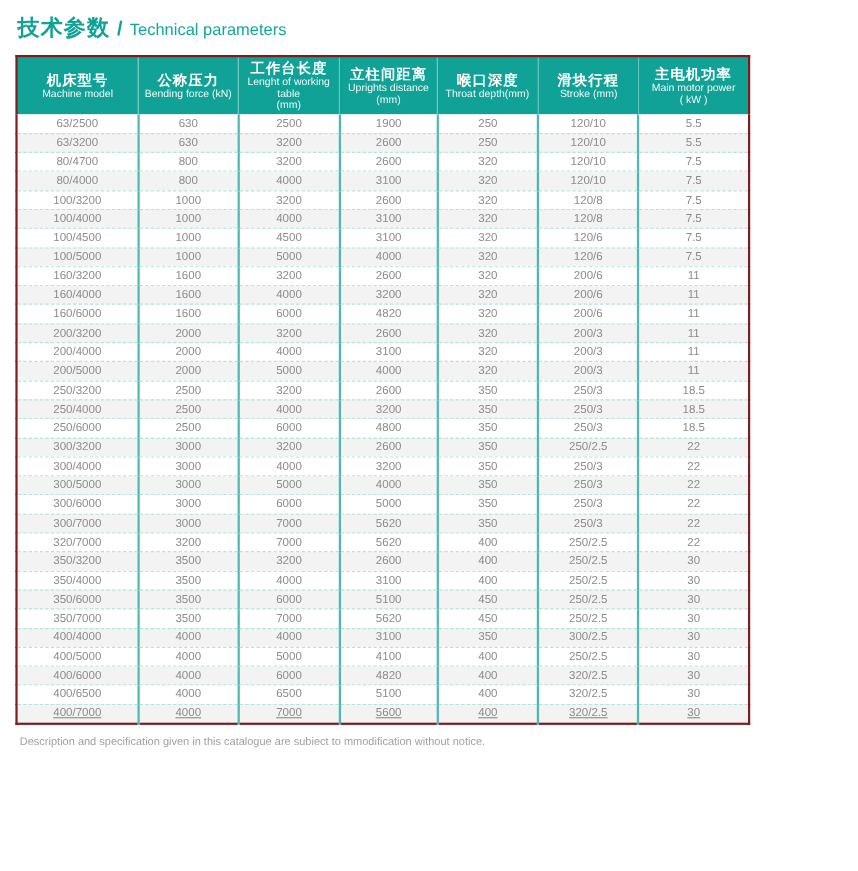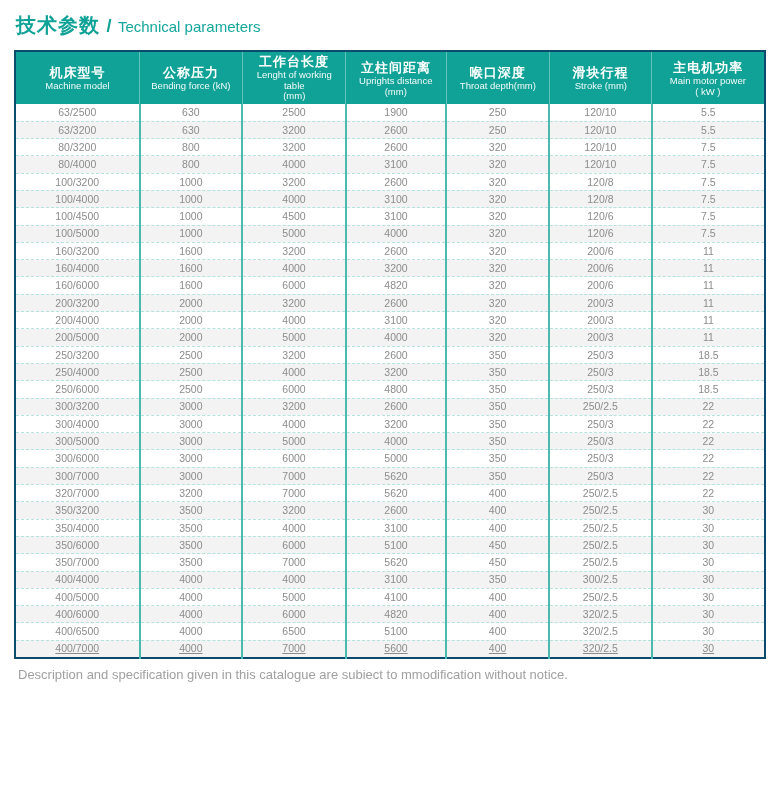--- a/index.html
+++ b/index.html
@@ -5,25 +5,25 @@
   * { margin: 0; padding: 0; box-sizing: border-box; }
   html, body { width: 780px; background: #ffffff; font-family: "Liberation Sans", sans-serif; }
   .page { width: 780px; height: 792px; background: #ffffff; overflow: hidden; }
 
   .title-bar { padding: 12px 0 0 16px; height: 50px; }
   .title-zh { color: #10a296; font-size: 20px; font-weight: bold; letter-spacing: 1px; }
   .title-sep { color: #10a296; font-size: 18px; font-weight: bold; padding: 0 2px; }
   .title-en { color: #14a79b; font-size: 15px; }
 
   table.params {
-    width: 752px;
+    width: 668px;
     margin: 0 14px;
     border-collapse: collapse;
     table-layout: fixed;
-    border: 2px solid #0c4a6e;
+    border: 2px solid #7f1d1d;
   }
   table.params col:nth-child(1) { width: 16.6%; }
   table.params col:nth-child(2) { width: 13.7%; }
   table.params col:nth-child(3) { width: 13.8%; }
   table.params col:nth-child(4) { width: 13.4%; }
   table.params col:nth-child(5) { width: 13.7%; }
   table.params col:nth-child(6) { width: 13.7%; }
   table.params col:nth-child(7) { width: 15.1%; }
 
   thead th {
@@ -49,21 +49,21 @@
     border-bottom: 1px dashed #b5e4df;
     line-height: 1;
   }
   tbody td + td { border-left: 2px solid #4cb9af; }
   tbody tr:nth-child(even) { background: #f3f3f3; }
   tbody tr:nth-child(odd) { background: #ffffff; }
   tbody tr:last-child td { border-bottom: none; text-decoration: underline; }
 
   .footer { padding: 9px 0 0 18px; }
   .note-zh { color: #4d4d4d; font-size: 12.5px; line-height: 15px; }
-  .note-en { color: #a0a0a0; font-size: 13px; line-height: 14px; }
+  .note-en { color: #a0a0a0; font-size: 10px; line-height: 14px; }
 </style>
 </head>
 <body>
 
 <div class="page">
 
   <div class="title-bar">
     <span class="title-zh">技术参数</span>
     <span class="title-sep">/</span>
     <span class="title-en">Technical parameters</span>
@@ -127,21 +127,21 @@
         <tr>
           <td>63/3200</td>
           <td>630</td>
           <td>3200</td>
           <td>2600</td>
           <td>250</td>
           <td>120/10</td>
           <td>5.5</td>
         </tr>
         <tr>
-          <td>80/3200</td>
+          <td>80/4700</td>
           <td>800</td>
           <td>3200</td>
           <td>2600</td>
           <td>320</td>
           <td>120/10</td>
           <td>7.5</td>
         </tr>
         <tr>
           <td>80/4000</td>
           <td>800</td>

